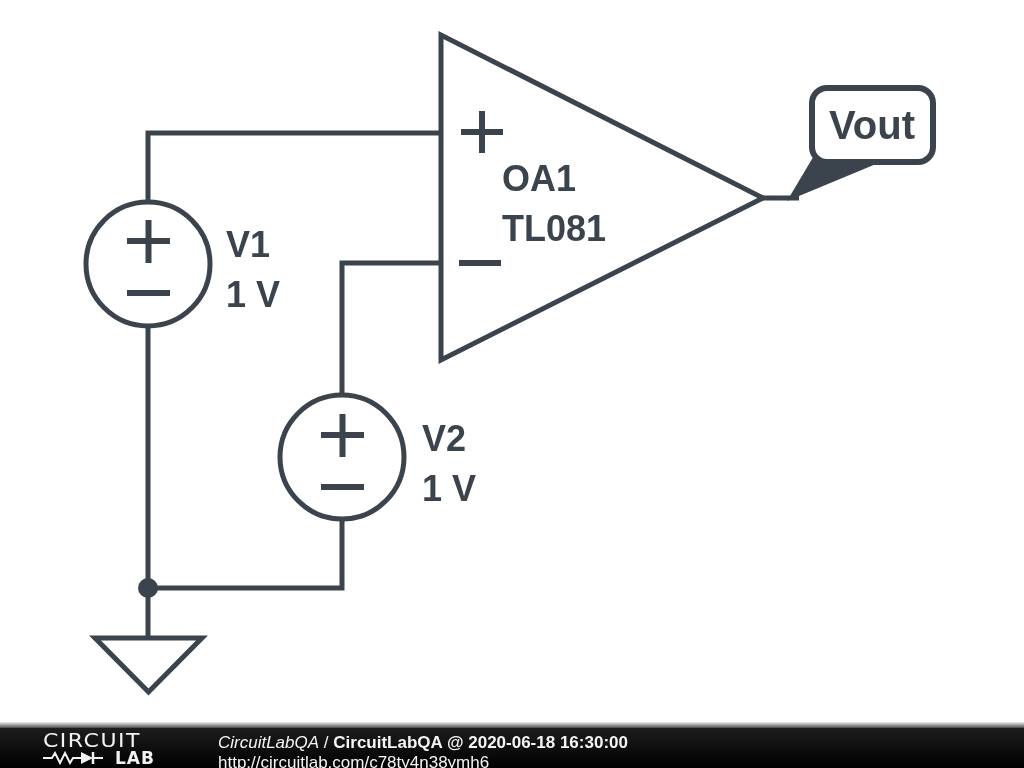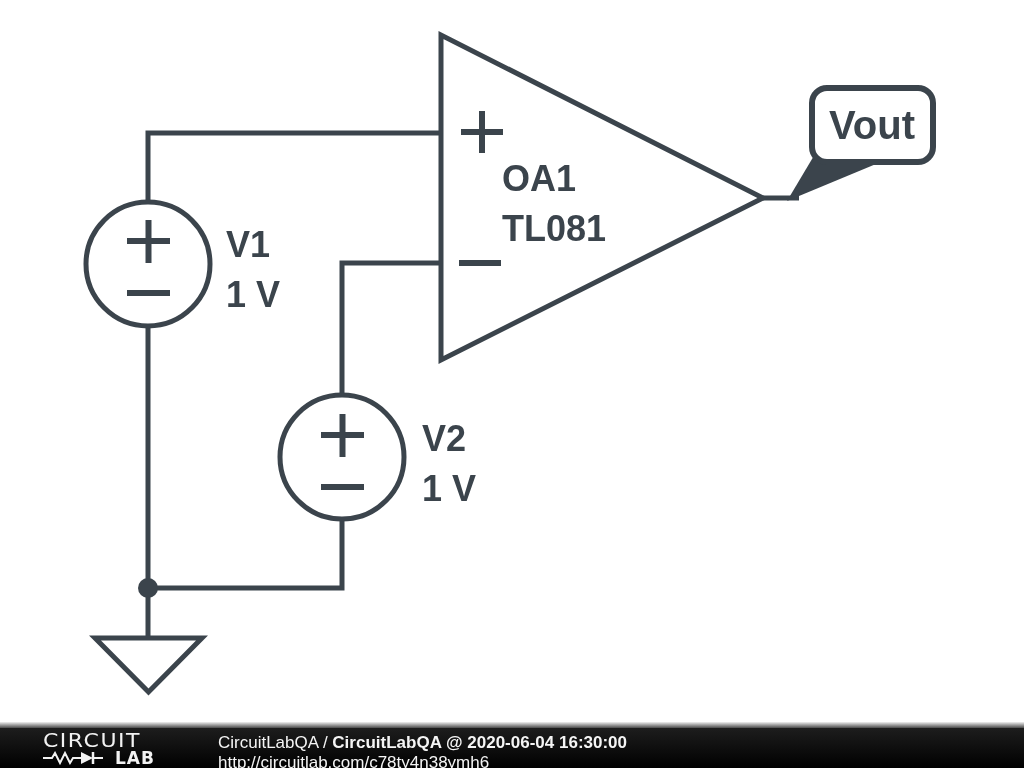--- a/index.html
+++ b/index.html
@@ -14,21 +14,21 @@
   .footer{position:absolute;left:0;top:722px;width:1024px;height:46px;}
   .footer-strip{height:6px;background:linear-gradient(#f0f0f0,#4a4a4a);}
   .footer-bar{height:40px;background:linear-gradient(#1d1d1d,#000000);position:relative;color:#f5f5f5;}
   .logo{position:absolute;left:43px;top:3px;width:140px;}
   .logo-circuit{font-family:"DejaVu Sans",sans-serif;font-size:22px;font-weight:400;
                 color:#f2f2f2;letter-spacing:1.5px;line-height:20px;transform:scaleY(.92);transform-origin:top left;}
   .logo-row{display:flex;align-items:center;margin-top:-3px;}
   .logo-lab{font-family:"DejaVu Sans",sans-serif;font-size:17px;font-weight:bold;
             color:#f2f2f2;letter-spacing:1px;margin-left:10px;}
   .footer-text{position:absolute;left:218px;top:5px;font-size:17px;line-height:20px;}
-  .ft-line1 .author{font-weight:normal;}
+  .ft-line1 .author{font-style:italic;font-weight:normal;}
   .ft-line1 .sep{font-weight:normal;white-space:pre;}
   .ft-line1 .title{font-weight:bold;}
   .ft-line2{font-weight:normal;}
 </style>
 </head>
 <body>
 
 <div class="page">
 
   <svg class="schematic-svg" width="1024" height="722" viewBox="0 0 1024 722">
@@ -103,20 +103,20 @@
             <polygon points="38,1 38,13 50,7" fill="#f2f2f2"></polygon>
             <line x1="50" y1="1" x2="50" y2="13" stroke="#f2f2f2" stroke-width="2.5"></line>
             <line x1="50" y1="7" x2="60" y2="7" stroke="#f2f2f2" stroke-width="2"></line>
           </svg>
           <span class="logo-lab">LAB</span>
         </div>
       </div>
 
       <div class="footer-text">
         <div class="ft-line1">
-          <span class="author">CircuitLabQA</span><span class="sep"> / </span><span class="title">CircuitLabQA @ 2020-06-04 16:30:00</span>
+          <span class="author">CircuitLabQA</span><span class="sep"> / </span><span class="title">CircuitLabQA @ 2020-06-18 16:30:00</span>
         </div>
         <div class="ft-line2">http://circuitlab.com/c78ty4n38ymh6</div>
       </div>
 
     </div>
   </div>
 </div>
 
 </body></html>

